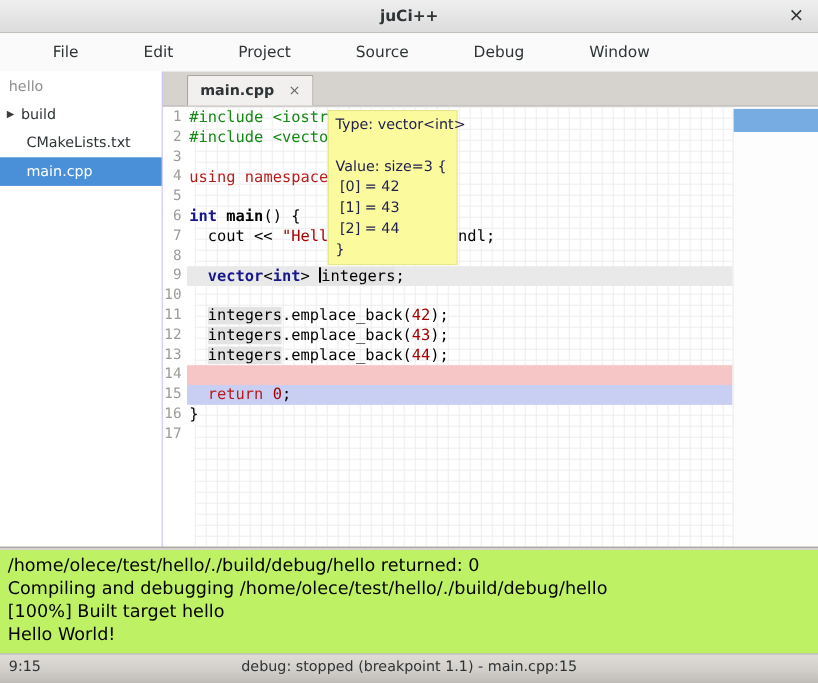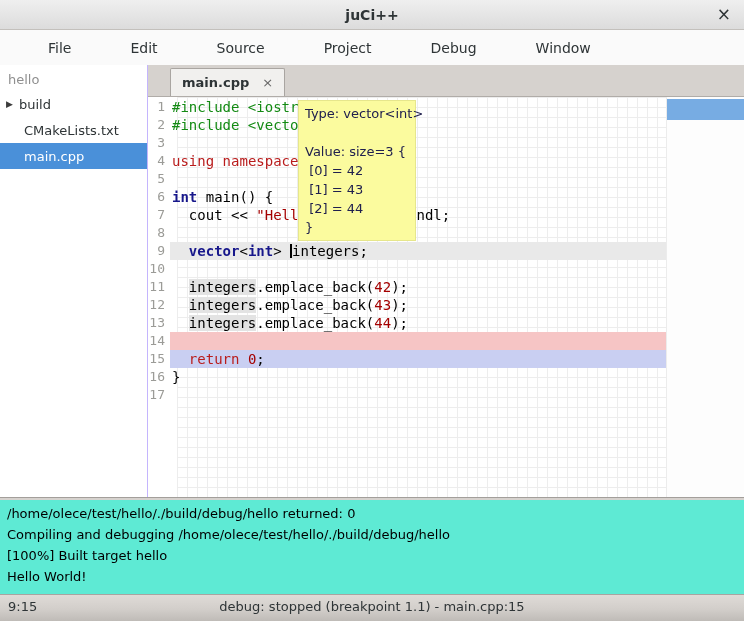--- a/index.html
+++ b/index.html
@@ -78,21 +78,21 @@
   .ln { width: 22px; flex: none; text-align: right; padding-right: 5px; font-size: 13px; color: #9b9b97; }
   .code { flex: 1; padding-left: 2px; color: #000; }
   .bg-current { background: var(--cur-bg, #e9e9e9); }
   .bg-break   { background: var(--break-bg, #f6c5c5); }
   .bg-debug   { background: var(--debug-bg, #c9cff2); }
   .tk-pp  { color: #138a13; }
   .tk-kw  { color: #b91c1c; }
   .tk-ty  { color: #17178b; font-weight: bold; }
   .tk-num { color: #a40000; }
   .tk-str { color: #a40000; }
-  .tk-fn  { font-weight: normal; }
+  .tk-fn  { font-weight: bold; }
   .tk-hl  { background: #e3e3e3; }
   .cursor { display: inline-block; width: 0; height: 14px; border-left: 2px solid #000; vertical-align: -2px; }
 
   
   .minimap {
     position: absolute; left: 518px; top: 0; width: 78px; height: 400px;
     background: #fdfdfd; border-left: 1px solid #ececec;
   }
   .thumb { position: absolute; left: 0; top: 2px; width: 100%; height: 21px; background: var(--thumb, #4a90d9); opacity: 0.75; }
 
@@ -103,22 +103,22 @@
     border: 1px solid #e6e68c;
     padding: 3px 6px;
     font-size: 13px; line-height: 19px; color: #20204e;
     white-space: pre; z-index: 5;
   }
 
   
   .divider { position: absolute; left: 0; top: 497px; width: 744px; height: 3px; background: #d6d2ce; border-top: 1px solid #a39f9b; }
   .output {
     position: absolute; left: 0; top: 500px; width: 744px; height: 94px;
-    background: #5eead4; padding: 3px 0 0 7px;
-    font-size: 13px; line-height: 21px; color: #000;
+    background: #bef264; padding: 3px 0 0 7px;
+    font-size: 16px; line-height: 21px; color: #000;
   }
 
   
   .statusbar {
     position: absolute; left: 0; top: 594px; width: 744px; height: 27px;
     background: linear-gradient(#dfdbd7 0%, #d2ceca 55%, #bfbbb7 100%);
     border-top: 1px solid #a8a4a0;
     font-size: 13px; color: #2e3436;
   }
   .time { position: absolute; left: 8px; top: 4px; }
@@ -130,22 +130,22 @@
 <div class="app">
 
   <div class="titlebar">
     <span class="title">juCi++</span>
     <span class="close">×</span>
   </div>
 
   <div class="menubar">
       <div class="menu-item">File</div>
       <div class="menu-item">Edit</div>
+      <div class="menu-item">Project</div>
       <div class="menu-item">Source</div>
-      <div class="menu-item">Project</div>
       <div class="menu-item">Debug</div>
       <div class="menu-item">Window</div>
     </div>
 
   <div class="sidebar">
     <div class="project">hello</div>
     <div class="tree">
         <div class="tree-row">
           <span class="expander">▶</span>
           <span class="tree-label">build</span>

